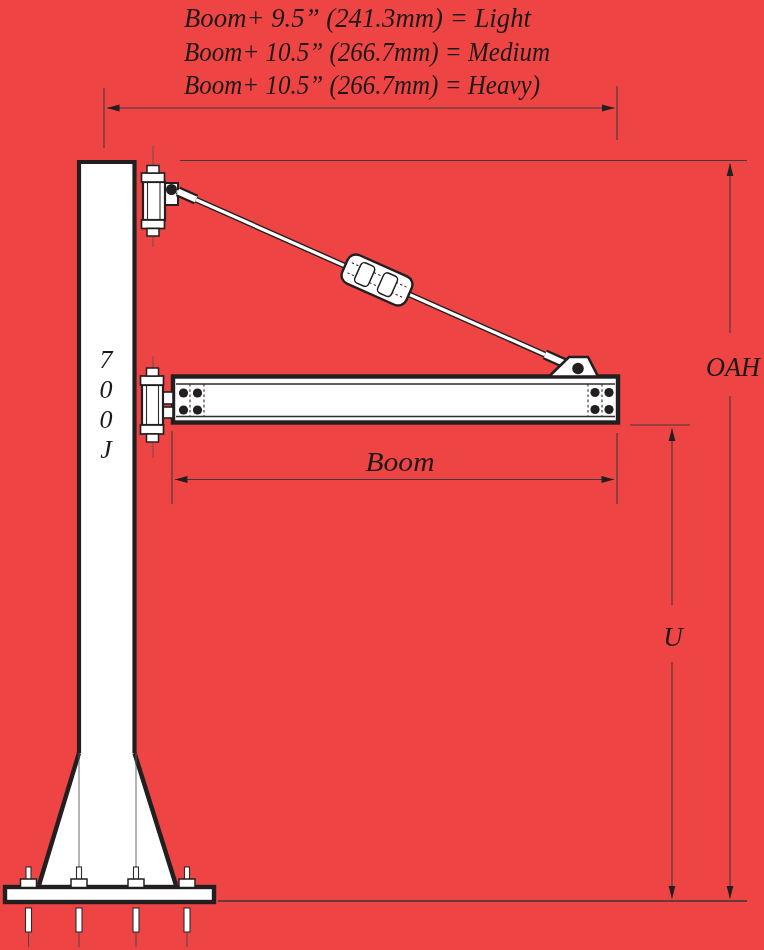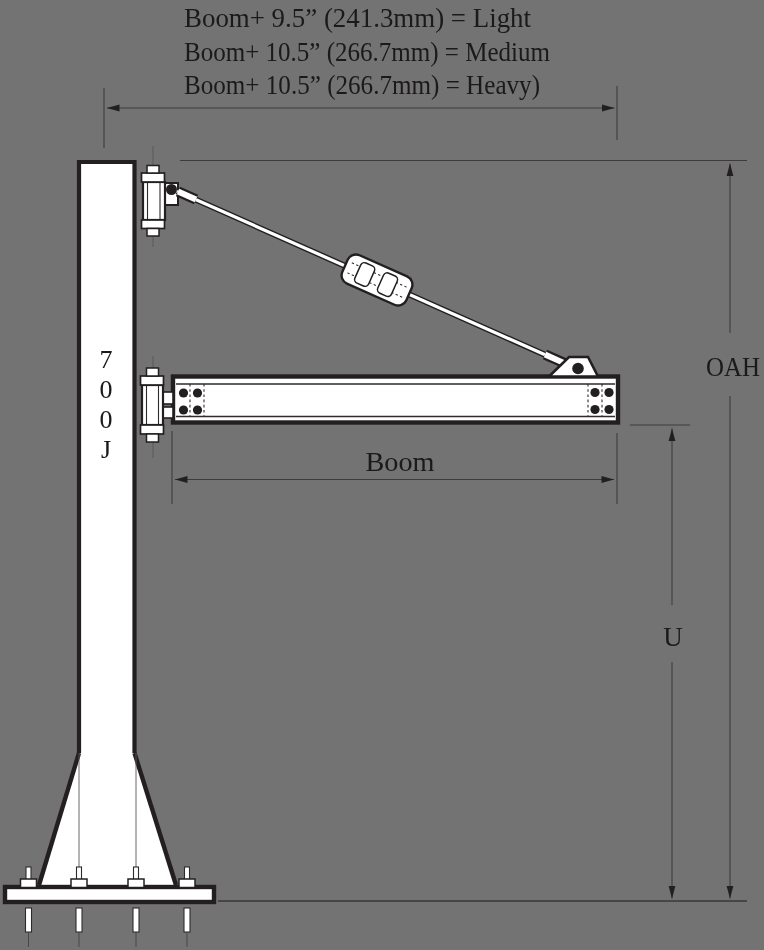--- a/index.html
+++ b/index.html
@@ -4,23 +4,24 @@
 <style>
   html, body {
     margin: 0;
     padding: 0;
     background: #ffffff;
   }
   .stage {
     position: relative;
     width: 764px;
     height: 950px;
-    background: #737373;
+    background: #ef4444;
     overflow: hidden;
     font-family: "Liberation Serif", "DejaVu Serif", serif;
+    font-style: italic;
   }
   svg { display: block; }
   text {
     font-family: "Liberation Serif", "DejaVu Serif", serif;
     fill: #1c1919;
   }
   .ann { font-size: 27px; }
   .collbl { font-size: 26px; }
   .dimlbl { font-size: 27px; }
   .boomlbl { font-size: 28px; }

